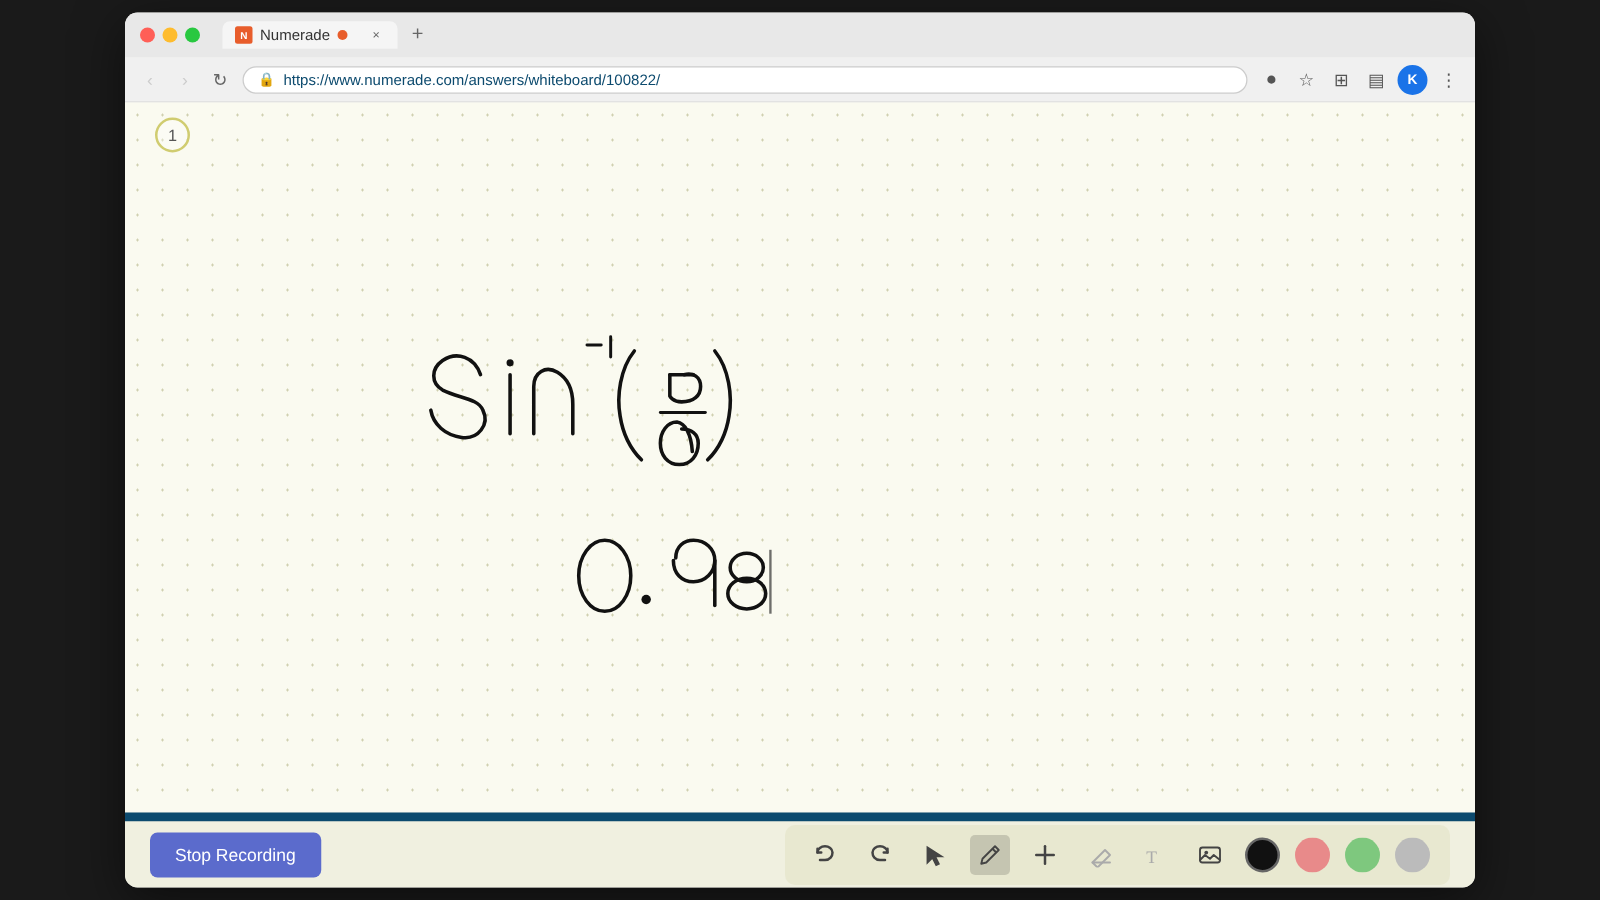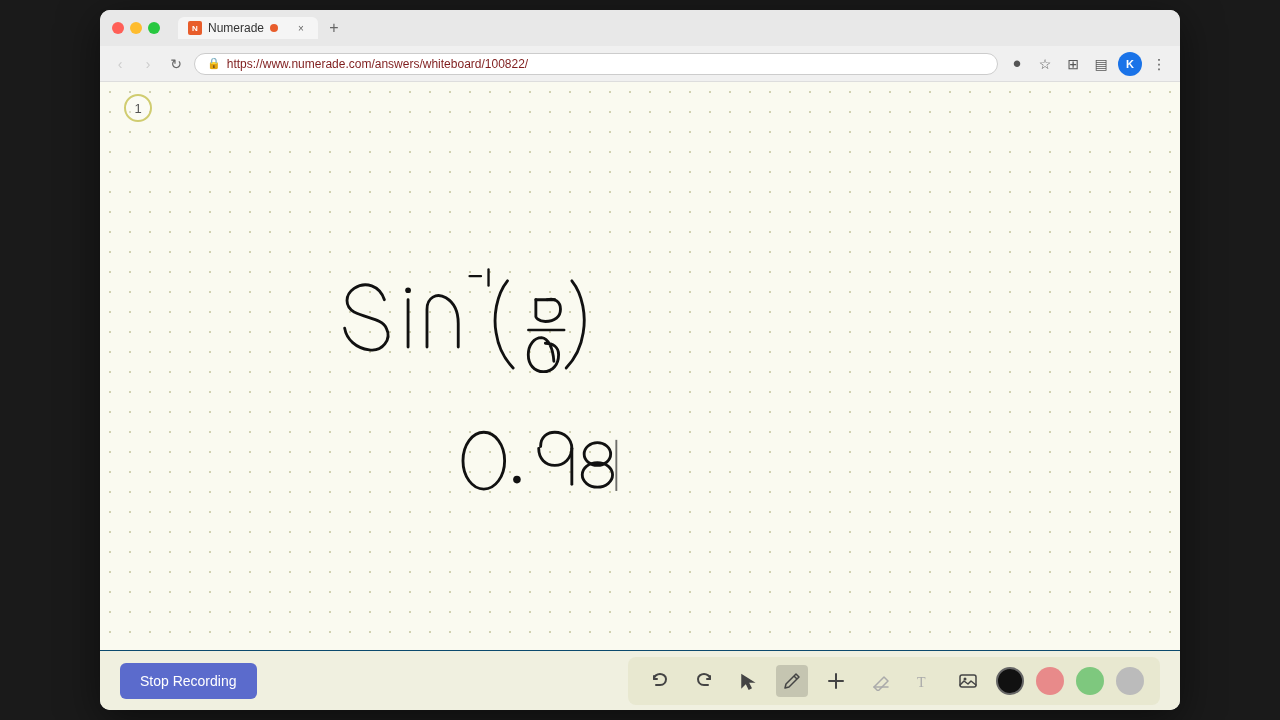--- a/index.html
+++ b/index.html
@@ -156,21 +156,21 @@
       gap: 6px;
     }
 
     .lock-icon {
       color: #555;
       font-size: 11px;
     }
 
     .url-text {
       font-size: 12px;
-      color: #7f1d1d;
+      color: #0c4a6e;
     }
 
     .toolbar-right {
       display: flex;
       gap: 6px;
       align-items: center;
     }
 
     .toolbar-icon {
       width: 22px;
@@ -227,21 +227,21 @@
     }
 
     @keyframes blink {
       50% { opacity: 0; }
     }
 
     
     .bottom-toolbar {
       height: 60px;
       background: #f0f0e0;
-      border-top: 1px solid #0c4a6e;
+      border-top: 7px solid #0c4a6e;
       display: flex;
       align-items: center;
       padding: 0 20px;
       gap: 16px;
       flex-shrink: 0;
       position: relative;
     }
 
     .stop-recording-btn {
       background: #5b6bcc;

